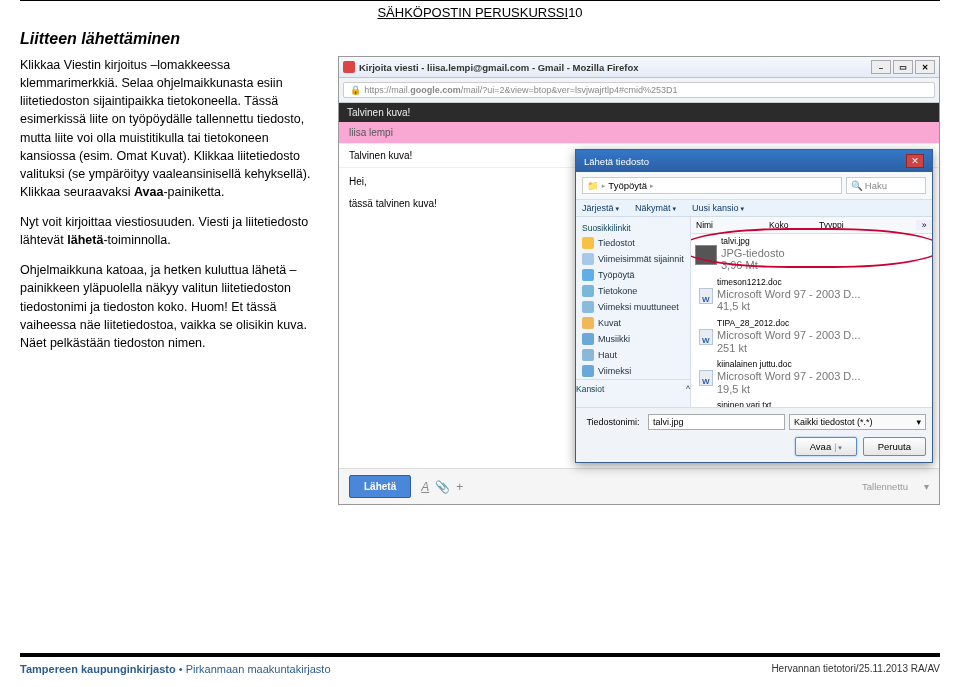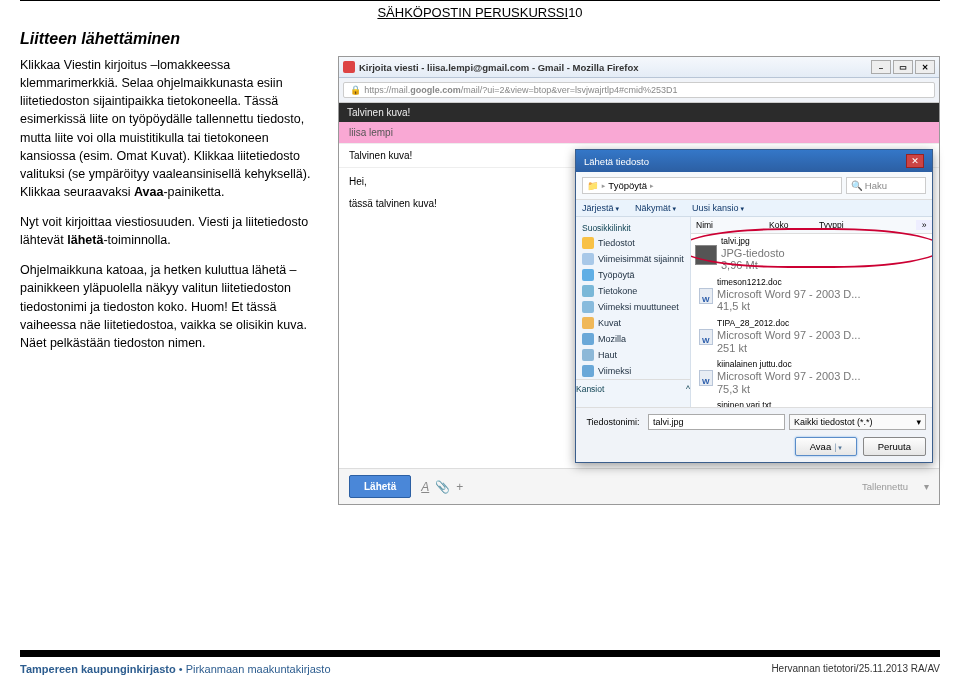--- a/index.html
+++ b/index.html
@@ -87,21 +87,21 @@
   .fd-btn { border:1px solid #888; background:linear-gradient(#fdfdfd,#e6e6e6); padding:3px 14px; font-size:9.5px; border-radius:2px; }
   .fd-btn.primary { border-color:#5a8cc8; box-shadow:0 0 2px #6aa8e8; }
   
   
   .gmail-footer { background:#f5f5f5; border-top:1px solid #ddd; padding:6px 10px; display:flex; align-items:center; gap:10px; }
   .send-btn { background:#4a87d8; color:#fff; border:1px solid #2c5fa3; padding:5px 14px; font-size:10px; border-radius:2px; font-weight:bold; }
   .gmail-footer .tools { color:#888; font-size:12px; display:flex; gap:6px; }
   .gmail-footer .saved { margin-left:auto; color:#999; font-size:9.5px; }
   
   
-  .page-footer { position:absolute; bottom:12px; left:20px; right:20px; border-top:7px solid #000000; padding-top:6px; display:flex; align-items:center; font-size:10px; }
+  .page-footer { position:absolute; bottom:12px; left:20px; right:20px; border-top:4px solid #000000; padding-top:6px; display:flex; align-items:center; font-size:10px; }
   .lib-logo { color:#2d5d8f; font-size:11px; line-height:1.1; }
   .lib-logo .l1 { font-weight:bold; }
   .footer-date { margin-left:auto; color:#333; }
 </style>
 </head>
 <body>
 
 <div class="header-line"></div>
 <div class="doc-header">
   <span class="doc-title-top">SÄHKÖPOSTIN PERUSKURSSI</span>
@@ -188,21 +188,21 @@
             <div class="fd-side-item">
                 <div class="ico ico-changed"></div>
                 <span>Viimeksi muuttuneet</span>
               </div>
             <div class="fd-side-item">
                 <div class="ico ico-lib"></div>
                 <span>Kuvat</span>
               </div>
             <div class="fd-side-item">
                 <div class="ico ico-music"></div>
-                <span>Mozilla</span>
+                <span>Musiikki</span>
               </div>
             <div class="fd-side-item">
                 <div class="ico ico-search"></div>
                 <span>Haut</span>
               </div>
             <div class="fd-side-item">
                 <div class="ico ico-public"></div>
                 <span>Viimeksi</span>
               </div>
             <div class="fd-divider"><span>Kansiot</span> <span style="float:right">^</span></div>
@@ -236,21 +236,21 @@
                   <div class="fd-fname">TIPA_28_2012.doc</div>
                   <div class="fd-fmeta">Microsoft Word 97 - 2003 D...</div>
                   <div class="fd-fmeta">251 kt</div>
                 </div>
             </div>
             <div class="fd-file">
               <div class="fd-ico doc"></div>
               <div class="fd-info">
                   <div class="fd-fname">kiinalainen juttu.doc</div>
                   <div class="fd-fmeta">Microsoft Word 97 - 2003 D...</div>
-                  <div class="fd-fmeta">75,3 kt</div>
+                  <div class="fd-fmeta">19,5 kt</div>
                 </div>
             </div>
             <div class="fd-file">
               <div class="fd-ico txt"></div>
               <div class="fd-info">
                   <div class="fd-fname">sininen vari.txt</div>
                   <div class="fd-fmeta">Tekstitiedosto</div>
                   <div class="fd-fmeta">12 tavua</div>
                 </div>
             </div>

